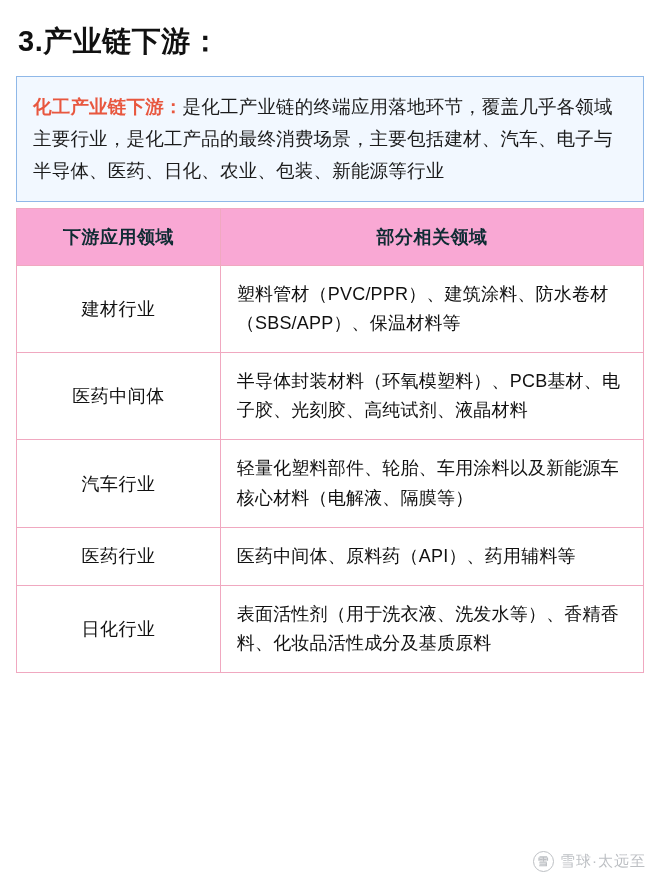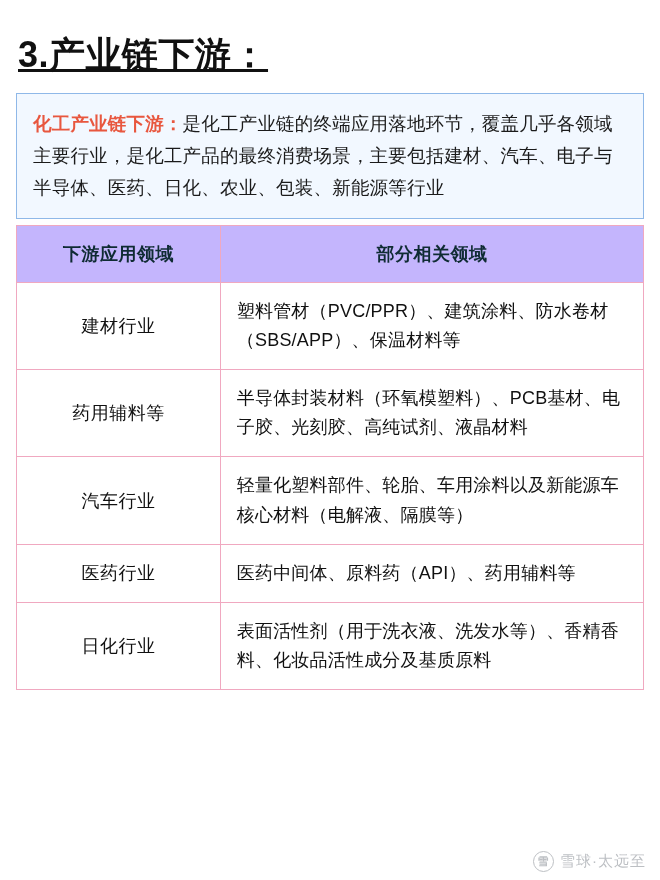--- a/index.html
+++ b/index.html
@@ -16,27 +16,26 @@
     position: relative;
   }
   .page {
     width: 660px;
     height: 880px;
     box-sizing: border-box;
     padding: 18px 16px 0 16px;
     position: relative;
   }
   .page-title {
-    font-size: 36px;
+    font-size: 29px;
     font-weight: 700;
     letter-spacing: 0.5px;
     color: #111111;
-    margin: 16px 0 18px 2px;
+    margin: 7px 0 18px 2px;
     line-height: 1.15;
-    text-decoration: underline;
   }
   .callout {
     border: 1px solid #8fb8e8;
     background: #f2f8ff;
     padding: 14px 14px 14px 16px;
     font-size: 18.5px;
     line-height: 1.72;
     letter-spacing: 0.2px;
     color: #1b1b1b;
     margin-bottom: 6px;
@@ -50,21 +49,21 @@
     border-collapse: collapse;
     table-layout: fixed;
     border: 1px solid #f0a8c0;
   }
   table.chain-table th,
   table.chain-table td {
     border: 1px solid #f0a8c0;
     vertical-align: middle;
   }
   table.chain-table thead th {
-    background: #c4b5fd;
+    background: #f9a8d4;
     color: #0f2b33;
     font-size: 18px;
     font-weight: 700;
     height: 54px;
     letter-spacing: 0.5px;
   }
   .col-domain { width: 32.5%; }
   .col-detail { width: 67.5%; }
   td.domain-cell {
     text-align: center;
@@ -127,21 +126,21 @@
         <th>下游应用领域</th>
         <th>部分相关领域</th>
       </tr>
     </thead>
     <tbody>
       <tr>
         <td class="domain-cell">建材行业</td>
         <td class="detail-cell">塑料管材（PVC/PPR）、建筑涂料、防水卷材（SBS/APP）、保温材料等</td>
       </tr>
       <tr>
-        <td class="domain-cell">药用辅料等</td>
+        <td class="domain-cell">医药中间体</td>
         <td class="detail-cell">半导体封装材料（环氧模塑料）、PCB基材、电子胶、光刻胶、高纯试剂、液晶材料</td>
       </tr>
       <tr>
         <td class="domain-cell">汽车行业</td>
         <td class="detail-cell">轻量化塑料部件、轮胎、车用涂料以及新能源车核心材料（电解液、隔膜等）</td>
       </tr>
       <tr>
         <td class="domain-cell">医药行业</td>
         <td class="detail-cell">医药中间体、原料药（API）、药用辅料等</td>
       </tr>

